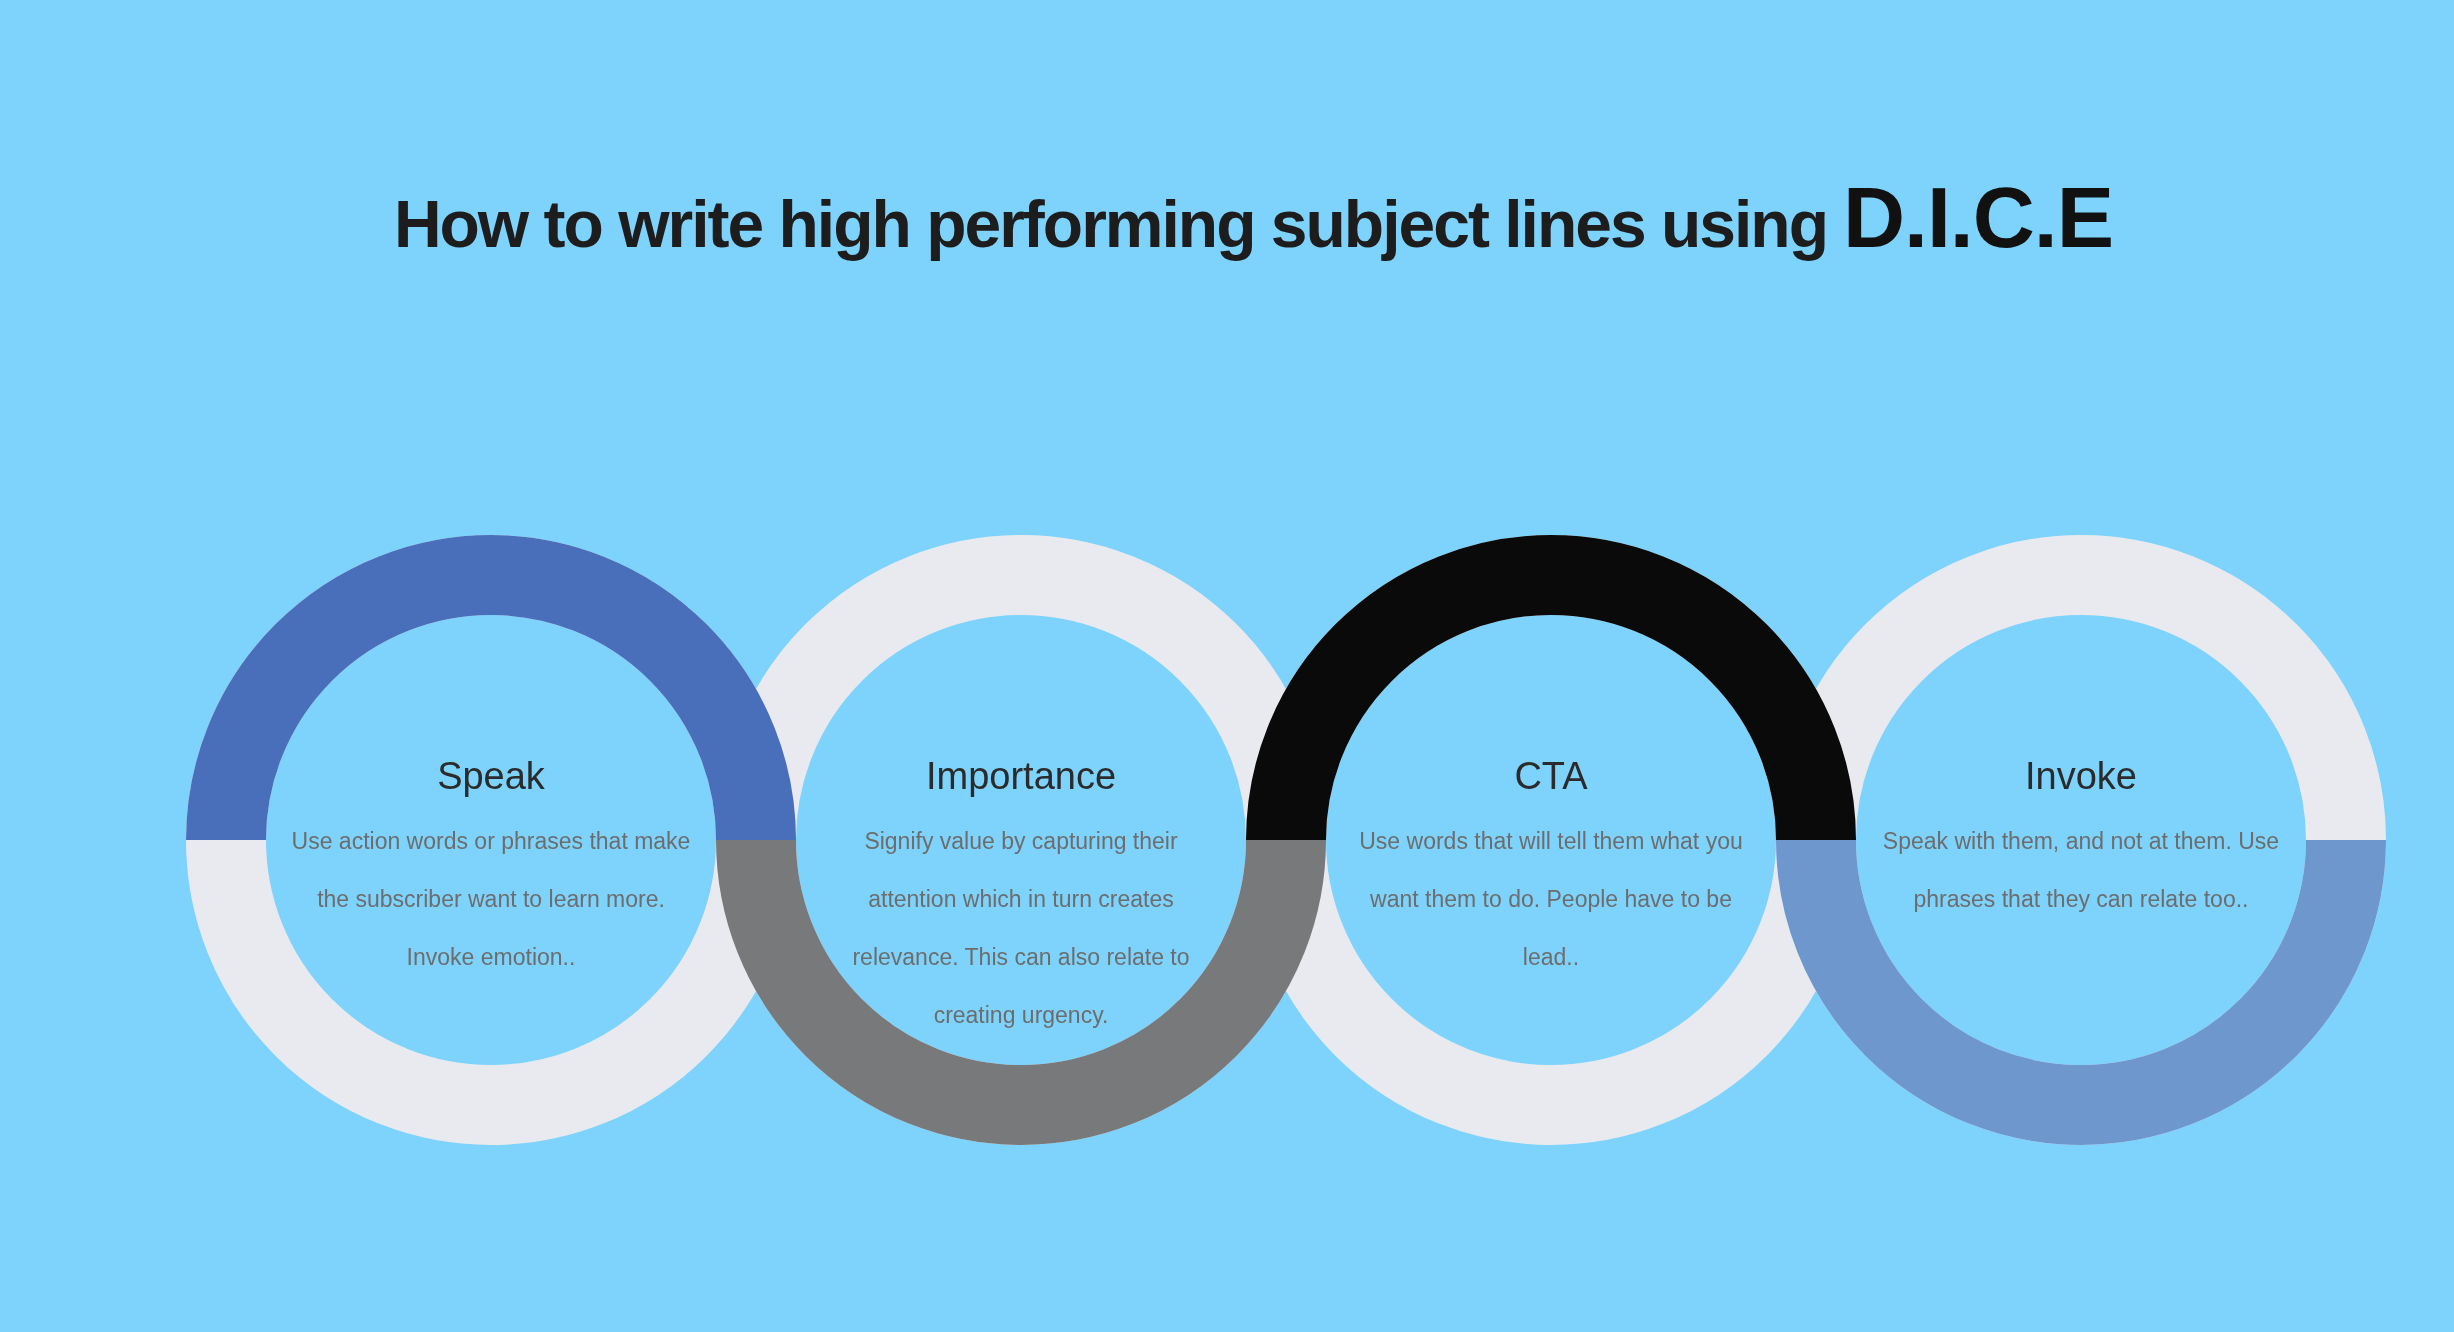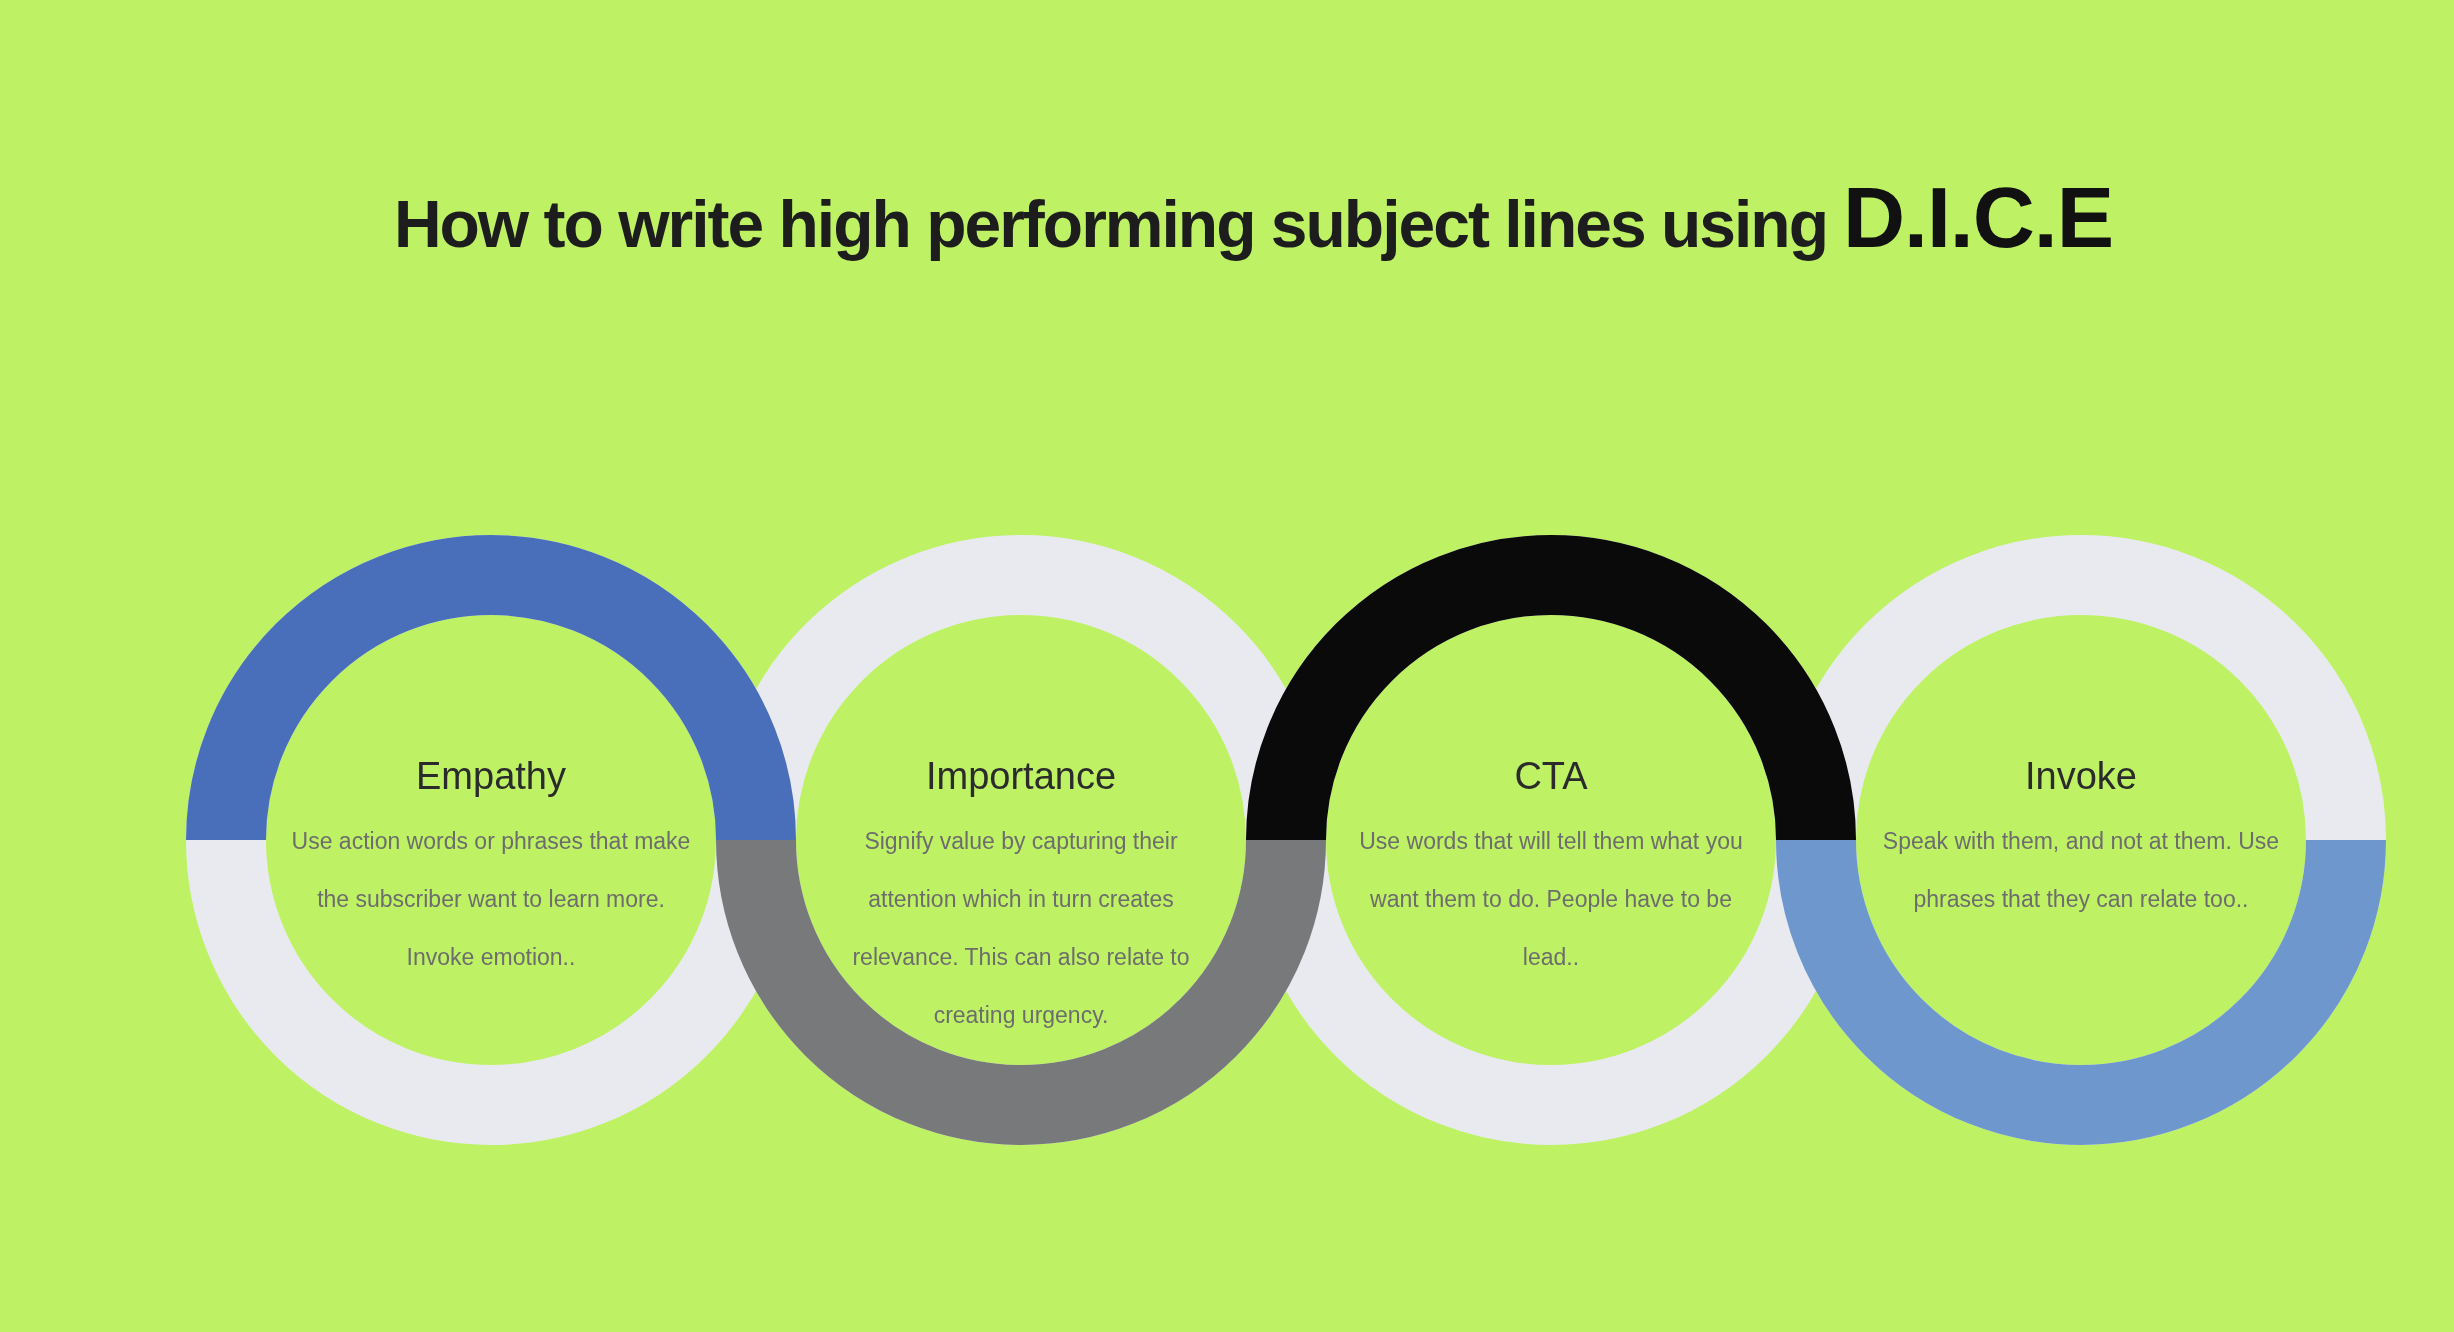--- a/index.html
+++ b/index.html
@@ -4,21 +4,21 @@
 <style>
   html, body {
     margin: 0;
     padding: 0;
     background: #ffffff;
   }
   .canvas {
     position: relative;
     width: 2454px;
     height: 1332px;
-    background: #bef264;
+    background: #7dd3fc;
     overflow: hidden;
     font-family: "Liberation Sans", "DejaVu Sans", sans-serif;
   }
 
   
   .header {
     position: absolute;
     left: 53px;
     right: 0;
     top: 168px;
@@ -115,21 +115,21 @@
   <div class="header">
     <span class="title-main">How to write high performing subject lines using</span><span class="title-highlight">D.I.C.E</span>
   </div>
 
   <div class="circle pos-0 accent-top" style="--accent: #4a6fba; --base: #e9eaef;">
     <div class="ring-base"></div>
     <div class="half-clip">
       <div class="accent-arc"></div>
     </div>
     <div class="step-content">
-      <div class="step-label">Empathy</div>
+      <div class="step-label">Speak</div>
       <div class="step-description">Use action words or phrases that make the subscriber want to learn more. Invoke emotion..</div>
     </div>
   </div>
 
   <div class="circle pos-2 accent-top" style="--accent: #0a0a0a; --base: #e9eaef;">
     <div class="ring-base"></div>
     <div class="half-clip">
       <div class="accent-arc"></div>
     </div>
     <div class="step-content">

